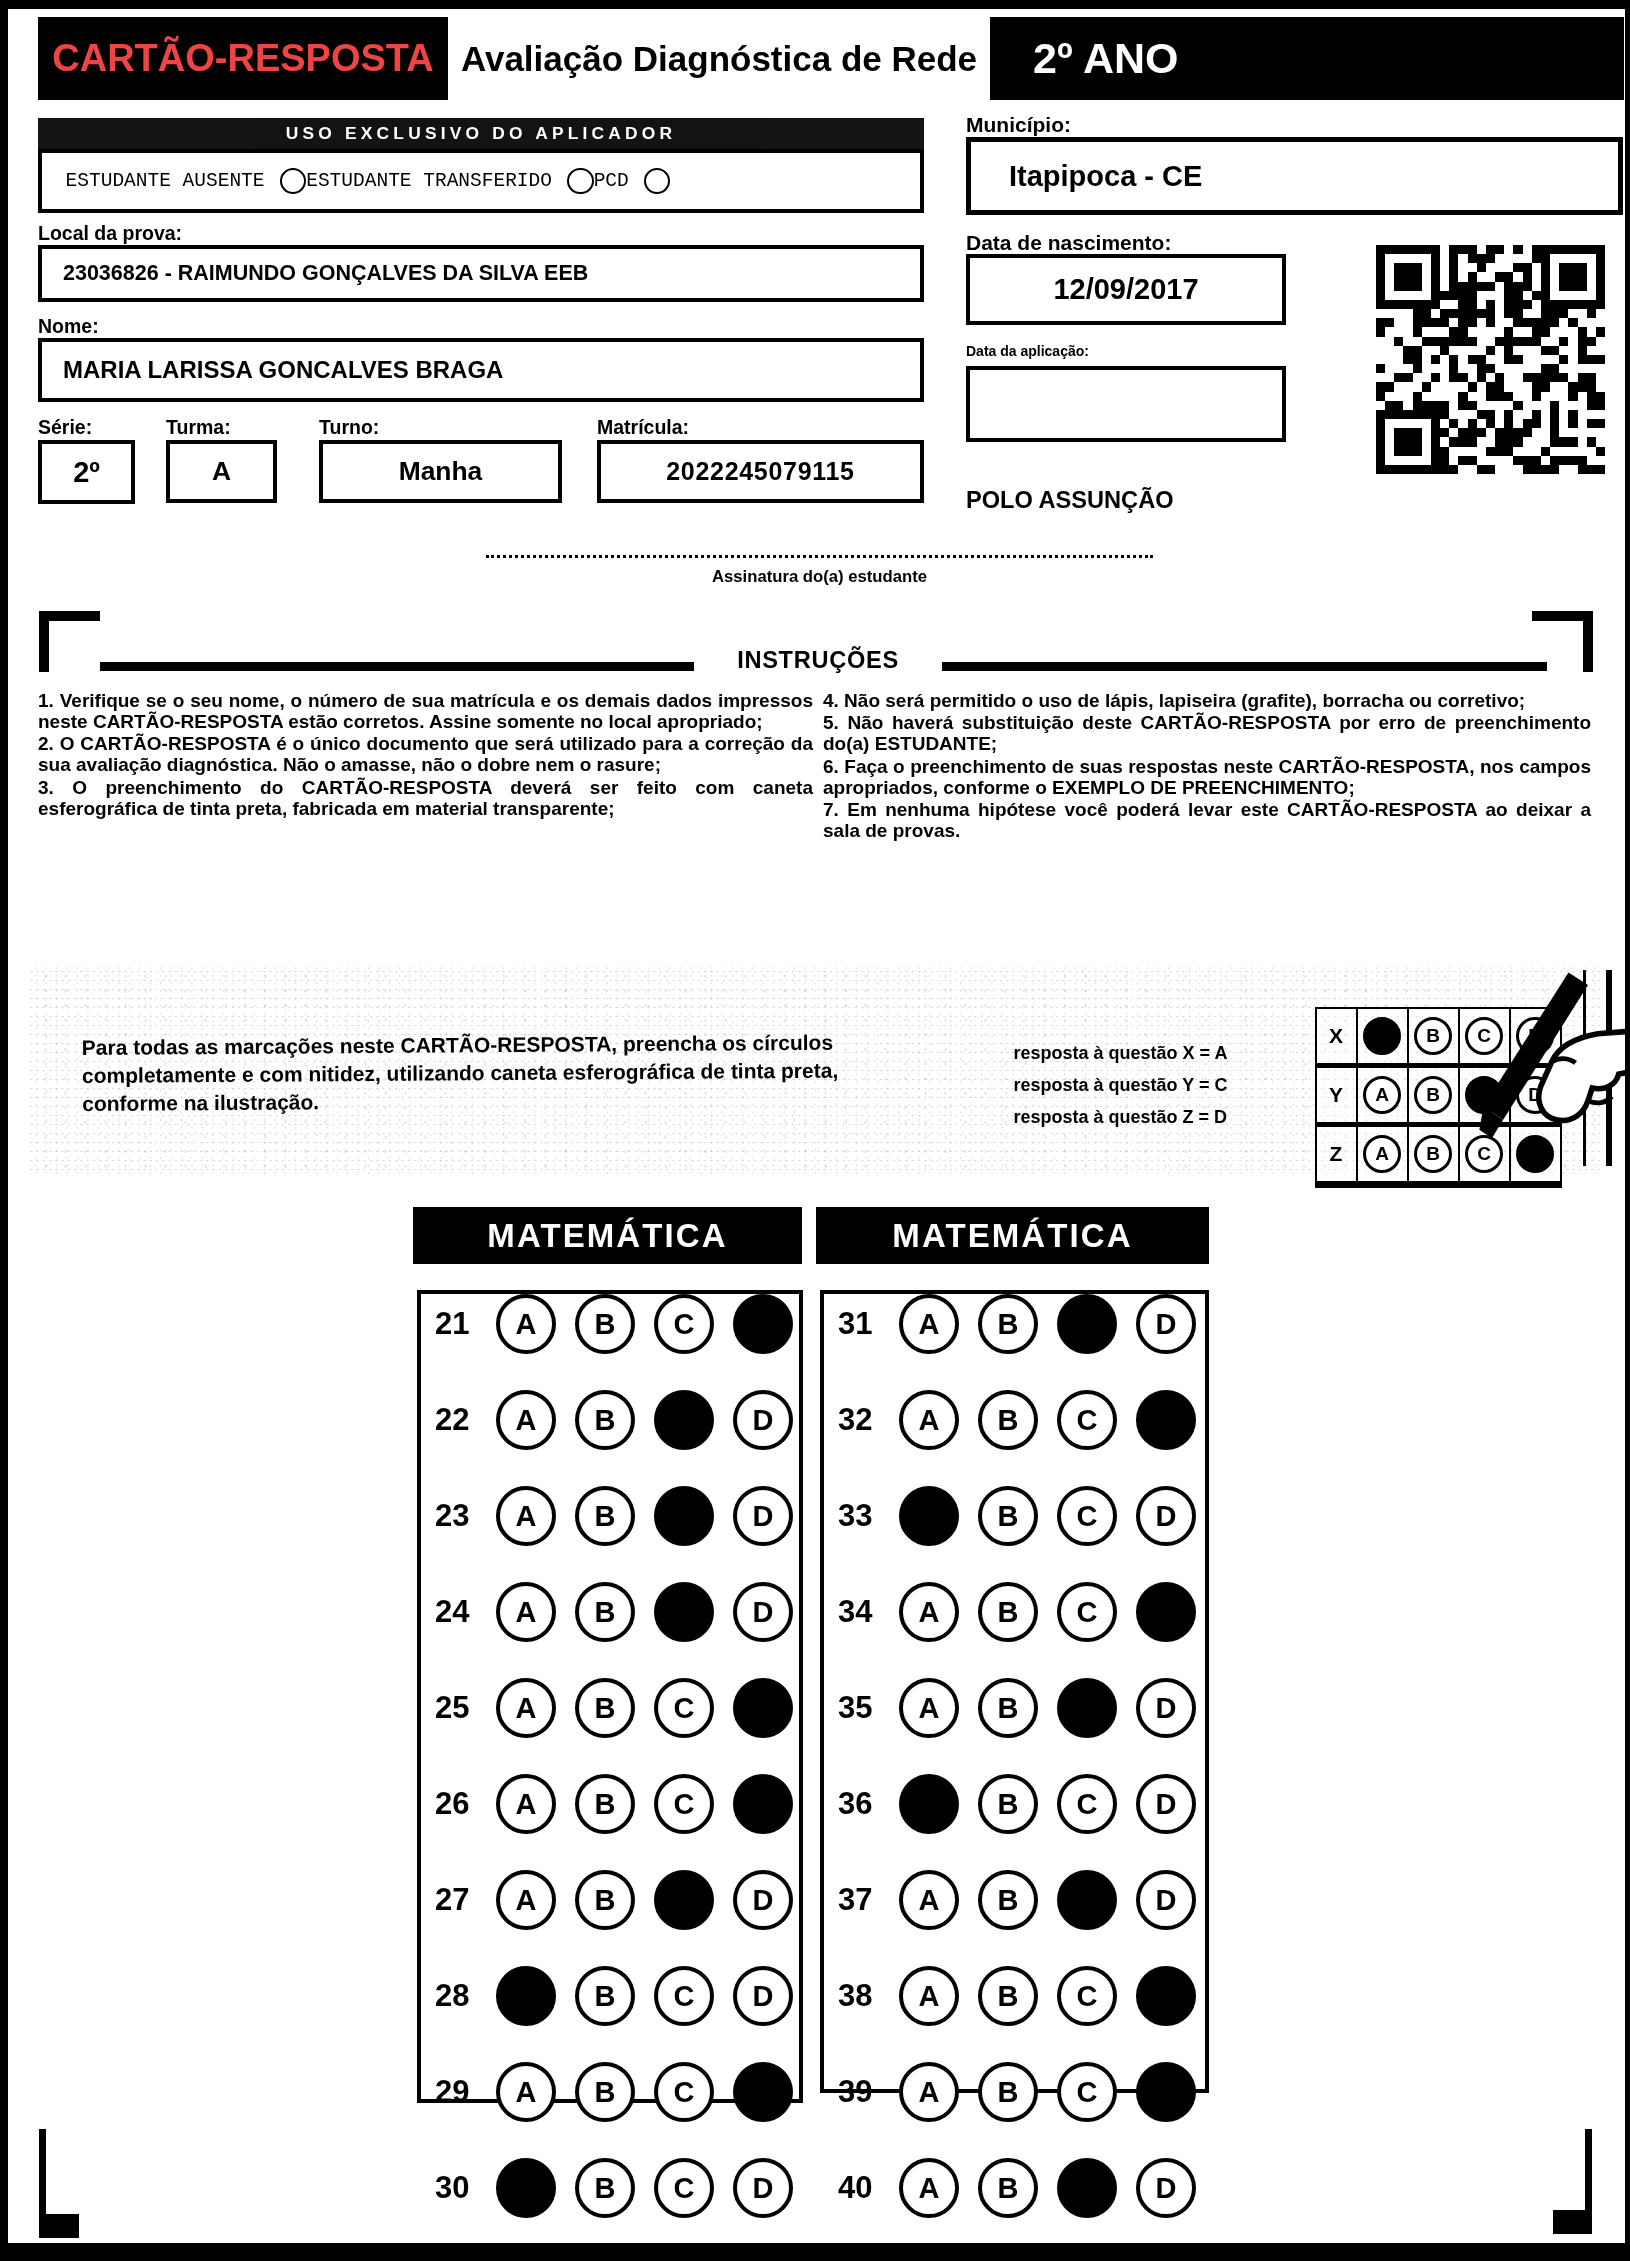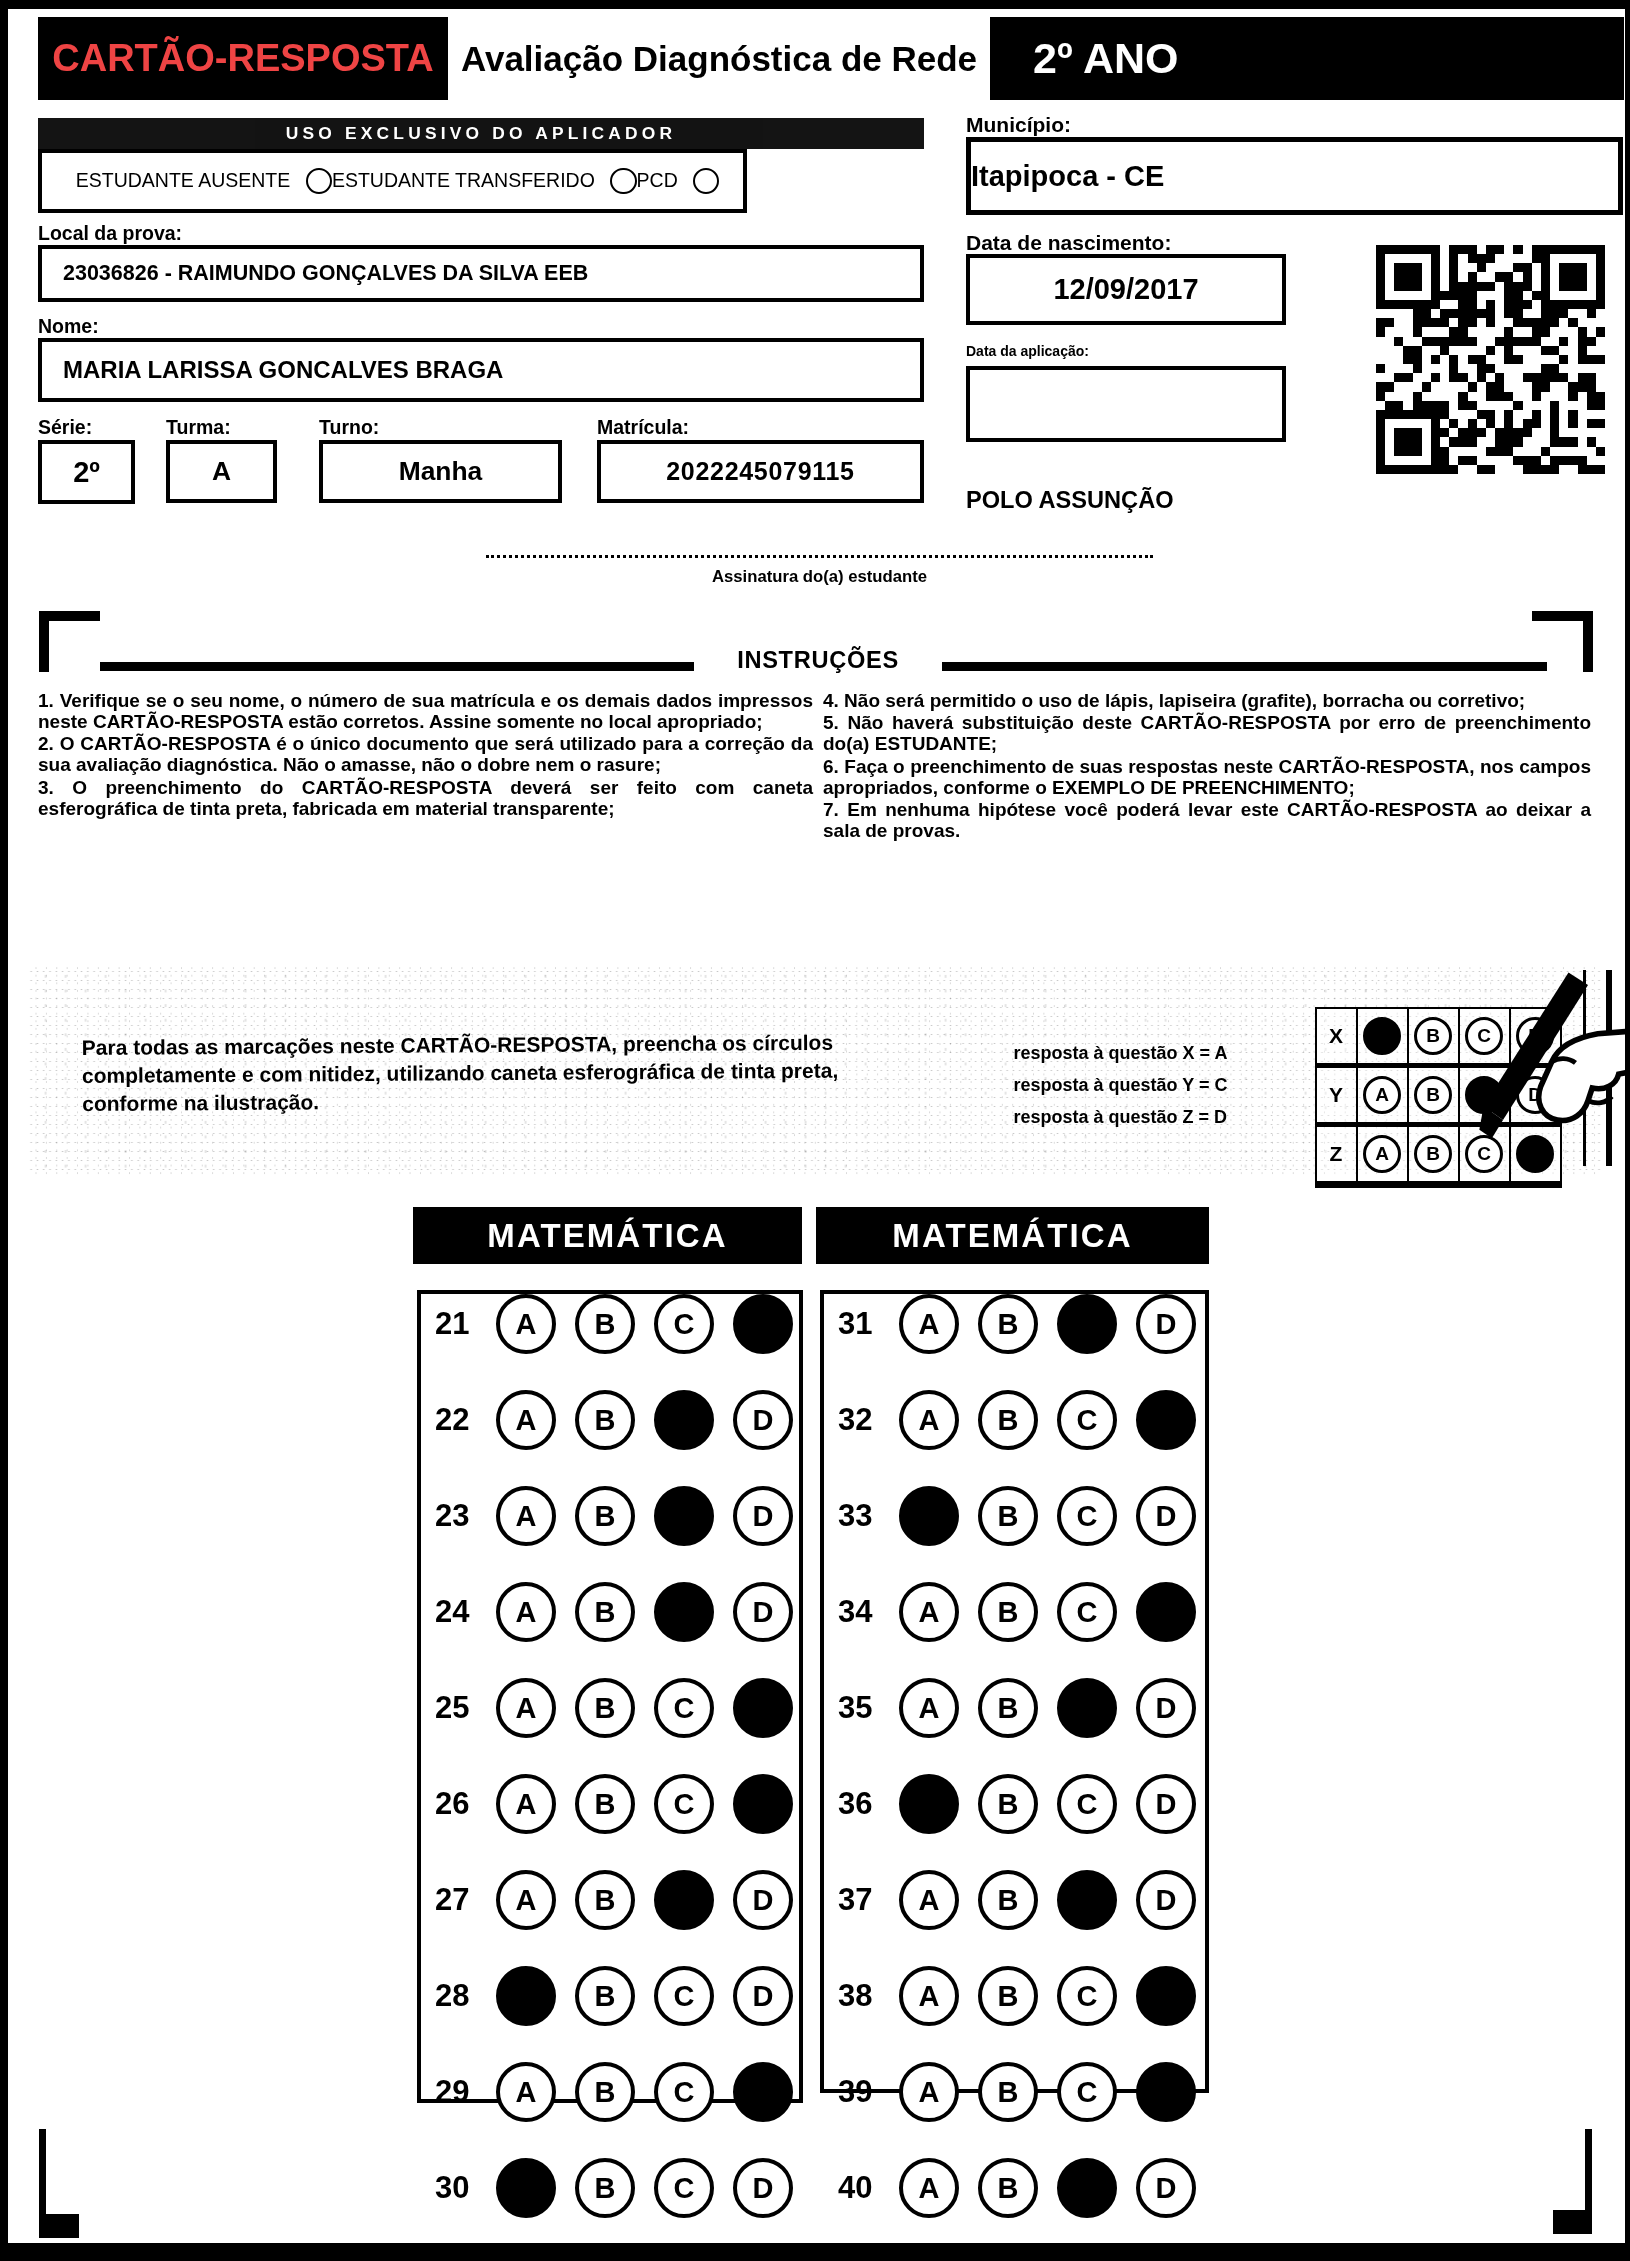--- a/index.html
+++ b/index.html
@@ -15,21 +15,21 @@
   .val{font-weight:bold;font-size:23.6px;}
   
   .hdr{left:30px;top:8.3px;width:1586px;height:83px;display:flex;}
   .hdr-seg1{width:410px;background:#000;color:#ef4444;font-size:38px;font-weight:bold;display:flex;align-items:center;justify-content:center;}
   .hdr-seg2{width:542px;background:#fff;color:#000;font-size:35px;font-weight:bold;display:flex;align-items:center;justify-content:center;}
   .hdr-seg3{flex:1;background:#000;color:#fff;font-size:43px;font-weight:bold;display:flex;align-items:center;padding-left:43px;}
   
   .uso{left:30px;top:109px;width:886px;height:31px;background:#000;color:#fff;
        display:flex;align-items:center;justify-content:center;font-size:17.4px;font-weight:bold;
        letter-spacing:4.2px;opacity:.92;}
-  .chkbox{left:30px;top:140px;width:709px;height:64px;border:4.2px solid #000;display:flex;align-items:center;justify-content:flex-end;padding:0 23.6px;background:#fff;}
+  .chkbox{left:30px;top:140px;width:886px;height:64px;border:4.2px solid #000;display:flex;align-items:center;justify-content:flex-start;padding:0 23.6px;background:#fff;font-family:Liberation Mono, monospace;}
   .chk-item{display:flex;align-items:center;gap:15.3px;}
   .chk-item span.t{font-size:19.5px;font-weight:500;}
   .chk-circle{width:26.4px;height:26.4px;border:2.8px solid #000;border-radius:50%;box-sizing:border-box;background:#fff;}
   
   .bubble{width:60px;height:60px;border:4.9px solid #000;border-radius:50%;
           display:flex;align-items:center;justify-content:center;
           font-weight:bold;font-size:29px;box-sizing:border-box;background:#fff;flex:none;}
   .bubble.filled{background:#000;}
   .bubble.sm{width:38px;height:38px;border-width:3.5px;font-size:19px;}
   .ans-row{display:flex;align-items:center;padding-left:14px;}
@@ -118,21 +118,21 @@
   <div class="abs bordered" style="left:311px;top:431px;width:243px;height:63px;justify-content:center;">
     <span class="val" style="font-size:26.4px;">Manha</span>
   </div>
   <div class="abs lbl" style="left:589px;top:407px;">Matrícula:</div>
   <div class="abs bordered" style="left:589px;top:431px;width:327px;height:63px;justify-content:center;">
     <span class="val" style="font-size:25px;letter-spacing:0.7px;">2022245079115</span>
   </div>
 
   <div class="abs lbl" style="left:958px;top:104px;font-size:21px;">Município:</div>
   <div class="abs bordered" style="left:958px;top:128px;width:657px;height:78px;border-width:5.6px;">
-    <span class="val" style="font-size:29px;">Itapipoca - CE</span>
+    <span class="val" style="padding-left:38px;font-size:29px;">Itapipoca - CE</span>
   </div>
   <div class="abs lbl" style="left:958px;top:222px;font-size:21px;">Data de nascimento:</div>
   <div class="abs bordered" style="left:958px;top:245px;width:320px;height:71px;justify-content:center;">
     <span class="val" style="font-size:29px;">12/09/2017</span>
   </div>
   <div class="abs lbl" style="left:958px;top:334px;font-size:14px;">Data da aplicação:</div>
   <div class="abs bordered" style="left:958px;top:357px;width:320px;height:76px;justify-content:center;">
     <span class="val"></span>
   </div>
   <div class="abs qr" id="qr" style="left:1368px;top:236px;width:229px;height:229px;">

